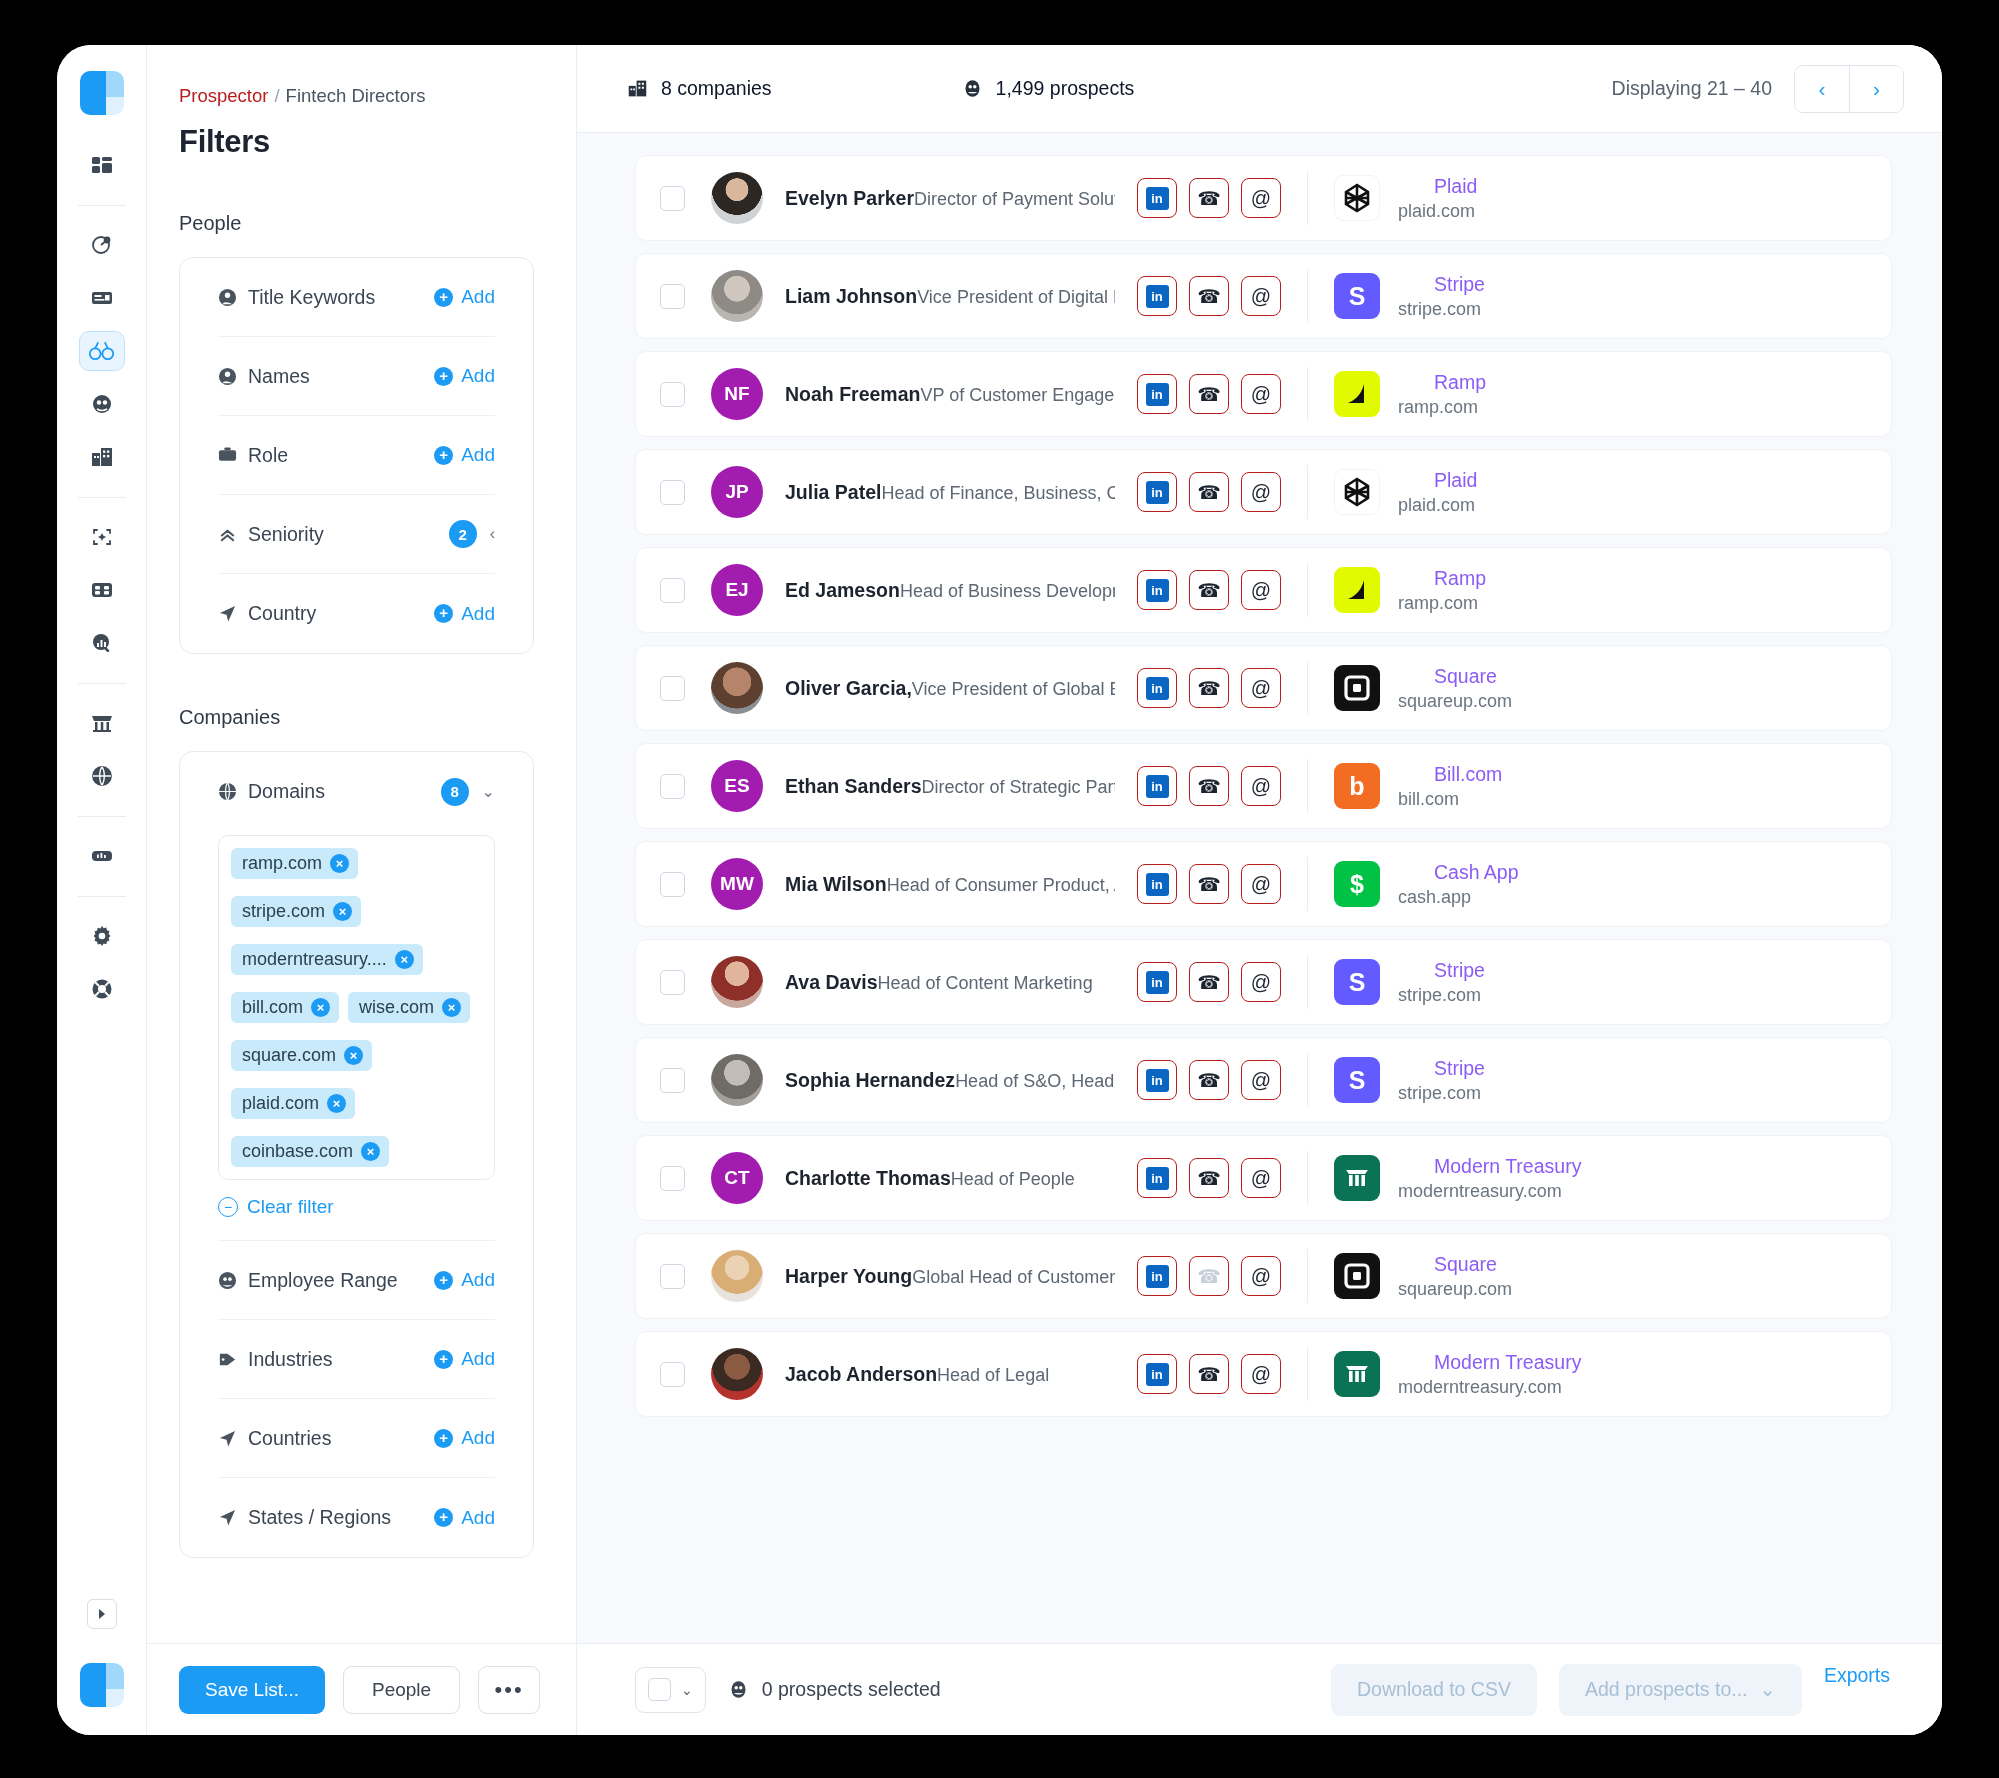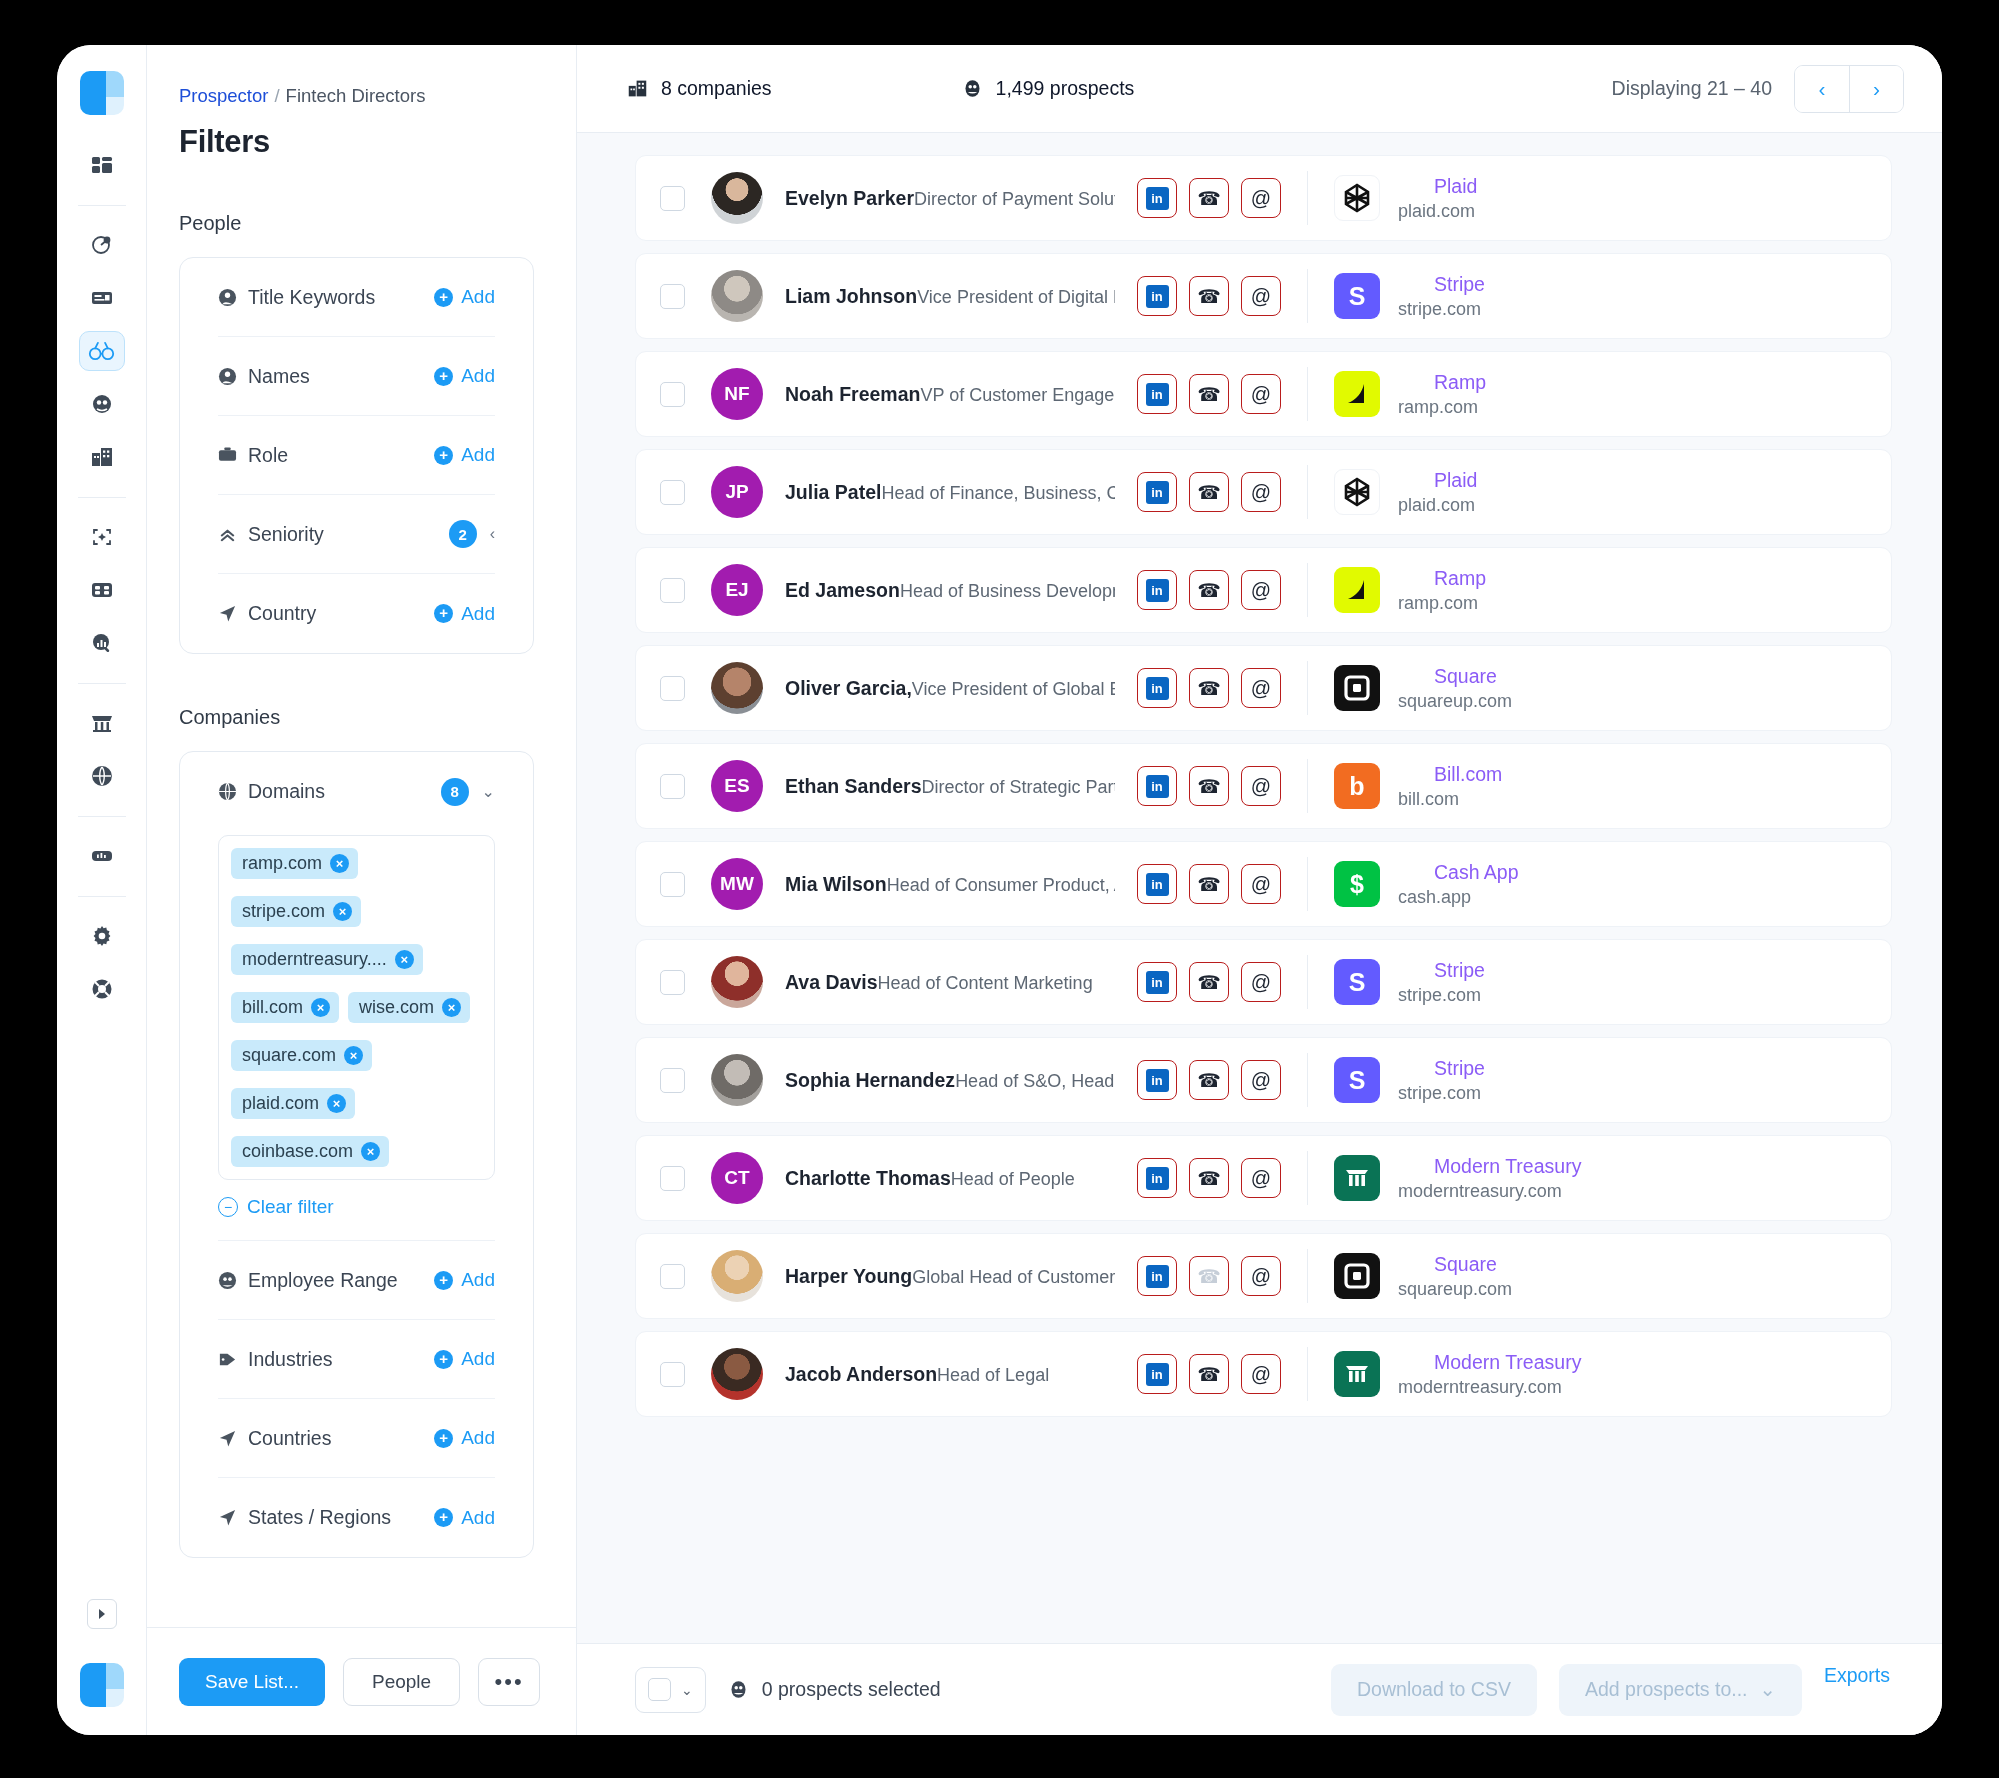--- a/index.html
+++ b/index.html
@@ -64,21 +64,21 @@
   
   .filters-pane {
     width: 430px; flex: 0 0 430px;
     border-right: 1px solid #e8edf3;
     display: flex; flex-direction: column;
     background: #fff;
     position: relative;
   }
   .filters-scroll { flex: 1; overflow: hidden; padding: 40px 42px 0 32px; }
   .breadcrumb { font-size: 18.5px; margin-bottom: 17px; white-space: nowrap; }
-  .breadcrumb a { color: #1d4ed8; text-decoration: none; cursor: pointer; margin-top: 39px; }
+  .breadcrumb a { color: #b91c1c; text-decoration: none; cursor: pointer; margin-top: 39px; }
   .breadcrumb .sep { color: #9aa5b1; margin: 0 6px; }
   .breadcrumb .crumb-current { color: #4b5563; }
   .filters-title { font-size: 31px; font-weight: bold; color: #1d2430; letter-spacing: -.3px; }
 
   .group-label { font-size: 20px; color: #303a47; margin: 52px 0 22px; }
   .card {
     border: 1px solid #e4eaf1; border-radius: 14px;
     padding: 0 38px; background: #fff;
   }
   .frow {
@@ -128,21 +128,21 @@
     color: #1c9bf5; font-size: 19px; padding-bottom: 22px;
     border-bottom: 1px solid #edf1f6; cursor: pointer;
   }
   .clear-filter .minus {
     width: 20px; height: 20px; border-radius: 50%; border: 1.8px solid #1c9bf5;
     display: flex; align-items: center; justify-content: center; font-size: 14px;
     line-height: 1;
   }
 
   .filters-footer {
-    height: 108px; border-top: 1px solid #e8edf3;
+    height: 92px; border-top: 1px solid #e8edf3;
     display: flex; align-items: center; gap: 18px;
     padding: 0 32px; background: #fff;
   }
   .btn {
     font-size: 19px; border-radius: 9px; cursor: pointer;
     display: flex; align-items: center; justify-content: center;
     font-family: "Liberation Sans", sans-serif;
   }
   .btn-primary { background: #1c9bf5; color: #fff; height: 48px; padding: 0 26px; border: none; }
   .btn-ghost { background: #fff; color: #3b4553; height: 48px; padding: 0 28px; border: 1px solid #d9e0e8; }

